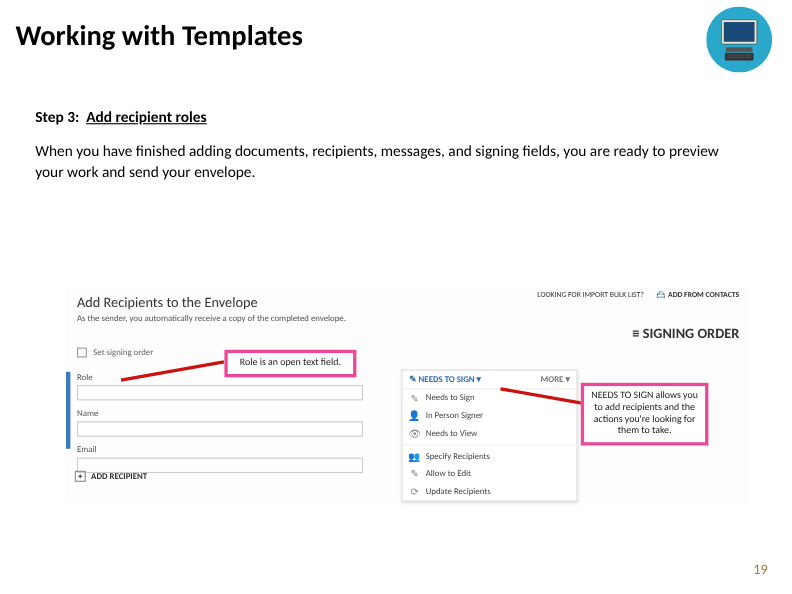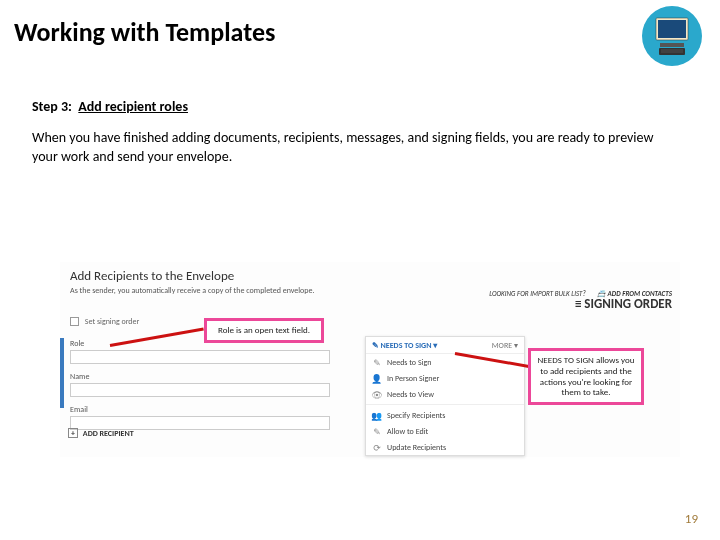--- a/index.html
+++ b/index.html
@@ -48,26 +48,25 @@
     color: #333;
     padding: 6px 0 2px 10px;
   }
   .shot-subtitle {
     font-size: 8px;
     color: #555;
     padding: 0 0 8px 10px;
   }
   .top-right-links {
     position: absolute;
-    top: 27px;
+    top: 1px;
     right: 8px;
     font-size: 7px;
     color: #333;
     text-align: left;
-    font-style: italic;
   }
   .top-right-links .link1 { display: inline-block; margin-right: 10px; }
   .top-right-links .link2 { display: inline-block; font-weight: bold; }
   .signing-order-link {
     position: absolute;
     top: 34px;
     right: 8px;
     font-size: 13px;
     color: #333;
     font-weight: bold;
@@ -164,21 +163,21 @@
     color: #444;
   }
   .dd-header {
     padding: 3px 6px;
     border-bottom: 1px solid #eee;
     font-weight: bold;
     color: #2a6db8;
     display: flex;
     justify-content: space-between;
   }
-  .dd-header .more { color: #777; font-weight: normal; }
+  .dd-header .more { color: #777; font-weight: bold; }
   .dd-item {
     padding: 3px 6px;
     display: flex;
     align-items: center;
     gap: 5px;
   }
   .dd-item .ic {
     width: 10px;
     height: 10px;
     display: inline-flex;

